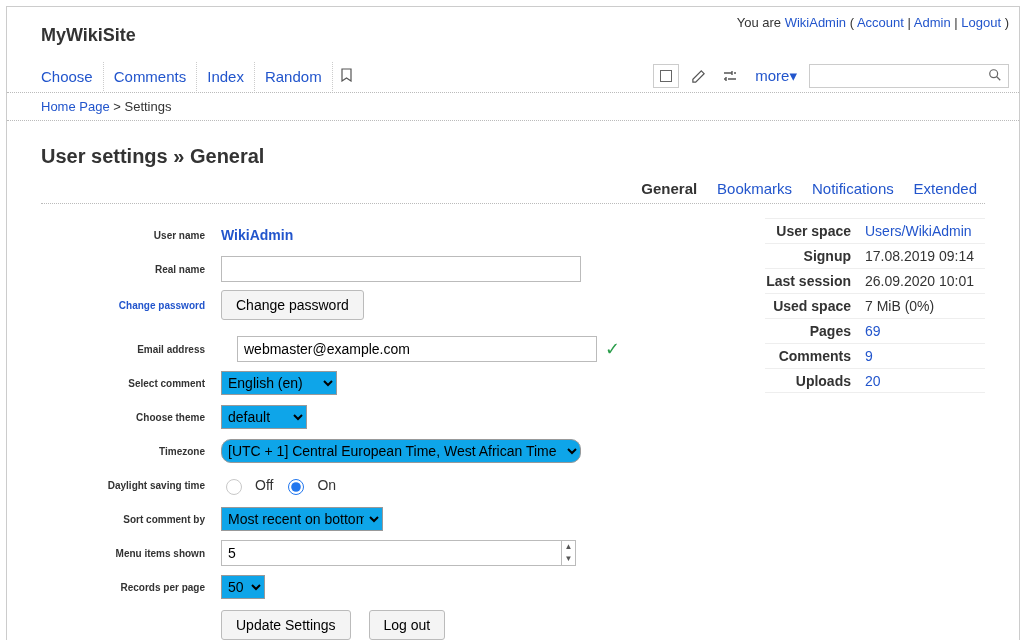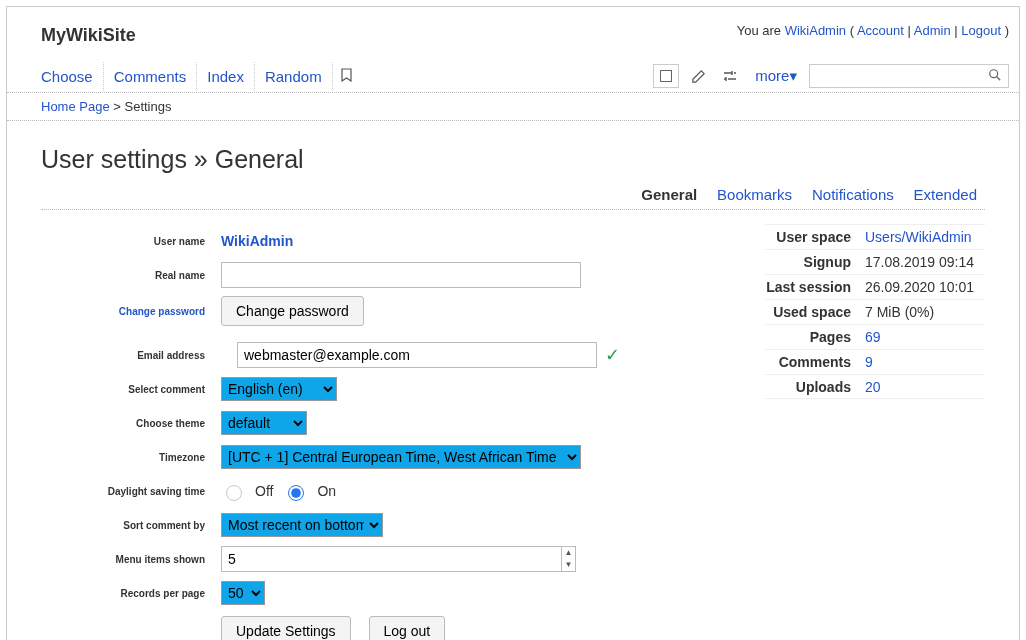--- a/index.html
+++ b/index.html
@@ -23,21 +23,21 @@
 }
 .site-title {
   font-size: 18px;
   font-weight: bold;
   color: #333;
   margin: 10px 0 14px 0;
 }
 .user-info {
   position: absolute;
   right: 10px;
-  top: 16px;
+  top: 8px;
   font-size: 13px;
 }
 .user-info a { color: #2255cc; text-decoration: none; }
 .topnav {
   display: flex;
   align-items: center;
   gap: 0;
   padding: 0 4px 0 34px;
   border-bottom: 1px dotted #bbb;
 }
@@ -108,24 +108,24 @@
   padding: 6px 34px;
   font-size: 13px;
   border-bottom: 1px dotted #bbb;
 }
 .breadcrumb a { color: #2255cc; text-decoration: none; }
 .content {
   padding: 16px 34px 8px 34px;
   position: relative;
 }
 .page-heading {
-  font-size: 25px;
+  font-size: 20px;
   color: #333;
   margin: 8px 0 12px 0;
-  font-weight: normal;
+  font-weight: bold;
 }
 .tab-row {
   text-align: right;
   border-bottom: 1px dotted #bbb;
   padding-bottom: 6px;
   margin-bottom: 18px;
 }
 .tab-link {
   color: #2255cc;
   text-decoration: none;
@@ -322,21 +322,21 @@
           <div class="form-control"><select class="select" style="width:116px;"><option>English (en)</option></select></div>
         </div>
 
         <div class="form-row">
           <div class="form-label">Choose theme</div>
           <div class="form-control"><select class="select" style="width:86px;"><option>default</option></select></div>
         </div>
 
         <div class="form-row">
           <div class="form-label">Timezone</div>
-          <div class="form-control"><select class="select" style="width:360px;"><option>[UTC + 1] Central European Time, West African Time</option></select></div>
+          <div class="form-control"><select class="select" style="width:360px;border-radius:10px;"><option>[UTC + 1] Central European Time, West African Time</option></select></div>
         </div>
 
         <div class="form-row">
           <div class="form-label">Daylight saving time</div>
           <div class="form-control radio-group">
             <input type="radio" name="dst" class="disabled-radio" style="">
             <span>Off</span>
             <input type="radio" name="dst" checked="" style="">
             <span>On</span>
           </div>

